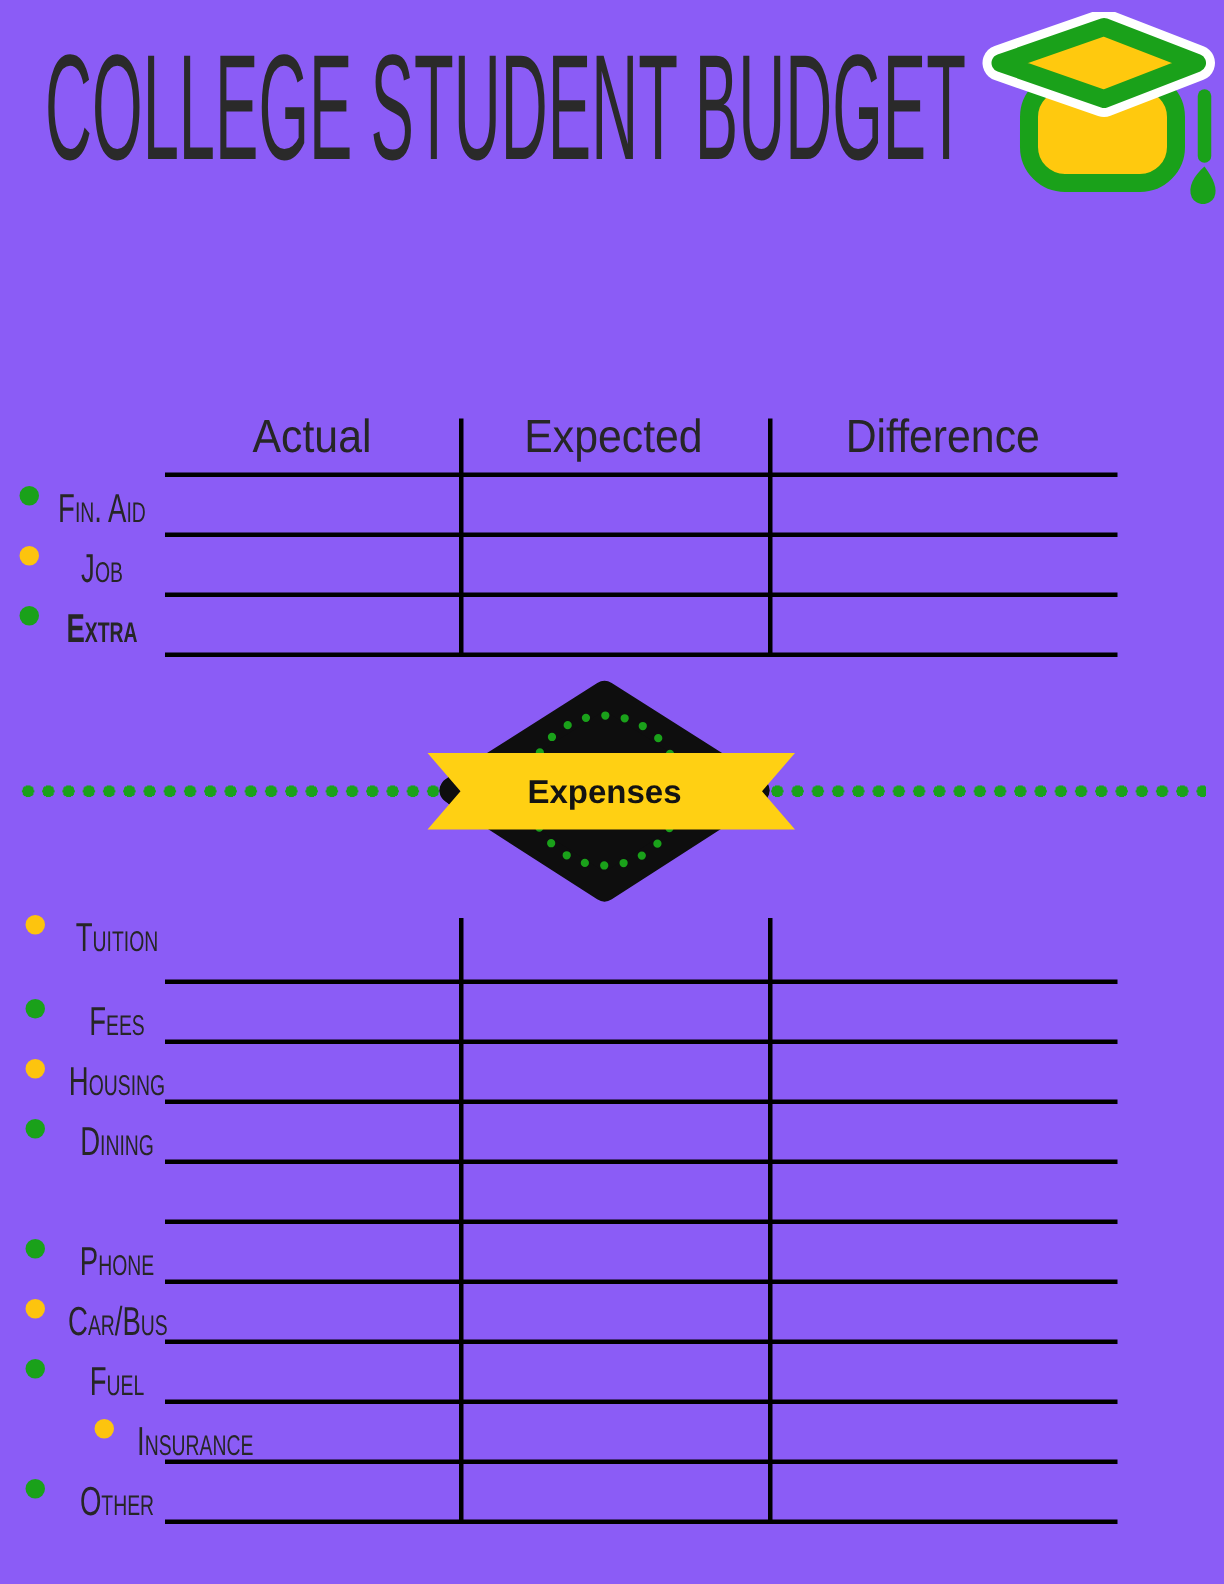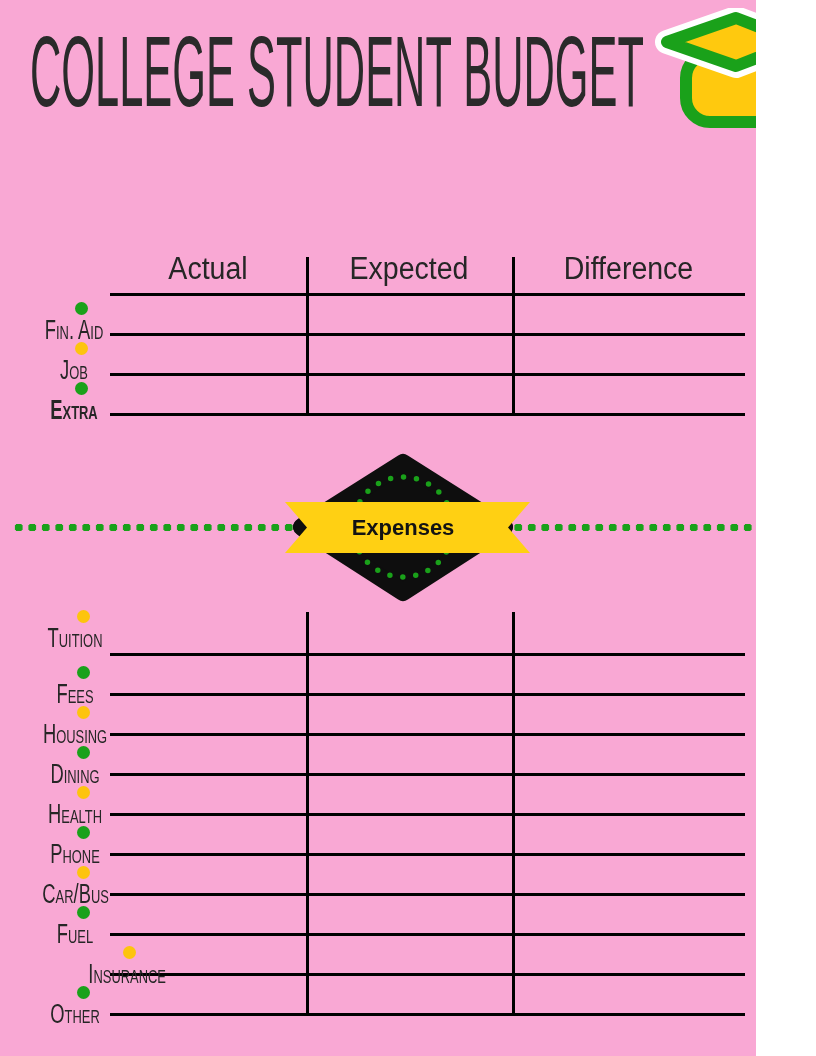--- a/index.html
+++ b/index.html
@@ -1,53 +1,53 @@
 <!DOCTYPE html>
 <html style="--green: #1aa11a; --yellow-ribbon: #ffd013; --yellow-dot: #fdc40e; --cap-yellow: #ffc90e; --diamond: #0e0e0e; --ink: #262626; --line: #000000;"><head>
 <meta charset="utf-8">
 <style>
   html,body{margin:0;padding:0;background:#fff;}
   .page{
-    position:relative;width:756px;height:1056px;background:#f9a8d4;
+    position:relative;width:816px;height:1056px;background:#8b5cf6;
     font-family:"Liberation Sans",sans-serif;overflow:hidden;
   }
   
   .title-svg{position:absolute;left:28px;top:26px;}
   
   .cap-svg{position:absolute;left:650px;top:8px;}
   
   .banner{position:absolute;left:0;width:816px;height:160px;}
   .banner-income{top:113px;}
   .banner-expenses{top:447px;}
   .dotline{
     position:absolute;left:12px;right:12px;top:76px;height:9px;
     background-image:radial-gradient(circle 4px at 50% 50%, var(--green) 98%, transparent 100%);
     background-size:13.5px 9px;background-repeat:repeat-x;
   }
   .banner-art{position:absolute;left:270px;top:0;}
   .ribbon-text{font-family:"Liberation Sans",sans-serif;font-weight:bold;fill:#131313;}
   
   .budget-table{position:absolute;left:0;width:816px;}
-  .table-income{top:249px;height:180px;}
+  .table-income{top:271px;height:180px;}
   .table-expenses{top:600px;height:420px;}
   .hline{position:absolute;left:110px;width:635px;height:3px;background:var(--line);}
   .vline{position:absolute;width:3px;background:var(--line);}
   .table-income .vline{top:8px;height:159px;}
   .table-expenses .vline{top:12px;height:404px;}
   .vline.v1{left:306px;} .vline.v2{left:512px;}
   .col-header{
     position:absolute;top:4px;height:32px;line-height:32px;text-align:center;
     font-size:31px;color:var(--ink);letter-spacing:0;
     transform:scaleX(0.92);transform-origin:50% 50%;
   }
   .col-header.c1{left:118px;width:180px;}
   .col-header.c2{left:314px;width:190px;}
   .col-header.c3{left:520px;width:217px;}
   
-  .row-label{position:absolute;left:0;width:150px;height:26px;display:flex;align-items:center;flex-direction:column;}
+  .row-label{position:absolute;left:0;width:150px;height:26px;display:flex;}
   .dot{width:13px;height:13px;border-radius:50%;flex:0 0 13px;}
   .dot-green{background:var(--green);}
   .dot-yellow{background:var(--yellow-dot);}
   .table-expenses .dot{margin-left:17px;}
   .table-income .dot{margin-left:13px;}
   .rl-text{
     display:inline-block;text-align:center;font-size:27px;color:#262626;
     font-variant:small-caps;transform:scaleX(0.68);transform-origin:50% 50%;
     white-space:nowrap;
   }
@@ -137,24 +137,20 @@
         <span class="rl-text">Fees</span>
       </div>
       <div class="row-label" style="top: 106px;">
         <span class="dot dot-yellow"></span>
         <span class="rl-text">Housing</span>
       </div>
       <div class="row-label" style="top: 146px;">
         <span class="dot dot-green"></span>
         <span class="rl-text">Dining</span>
       </div>
-      <div class="row-label" style="top: 186px;">
-        <span class="dot dot-yellow"></span>
-        <span class="rl-text">Health</span>
-      </div>
       <div class="row-label" style="top: 226px;">
         <span class="dot dot-green"></span>
         <span class="rl-text">Phone</span>
       </div>
       <div class="row-label" style="top: 266px;">
         <span class="dot dot-yellow"></span>
         <span class="rl-text">Car/Bus</span>
       </div>
       <div class="row-label" style="top: 306px;">
         <span class="dot dot-green"></span>

